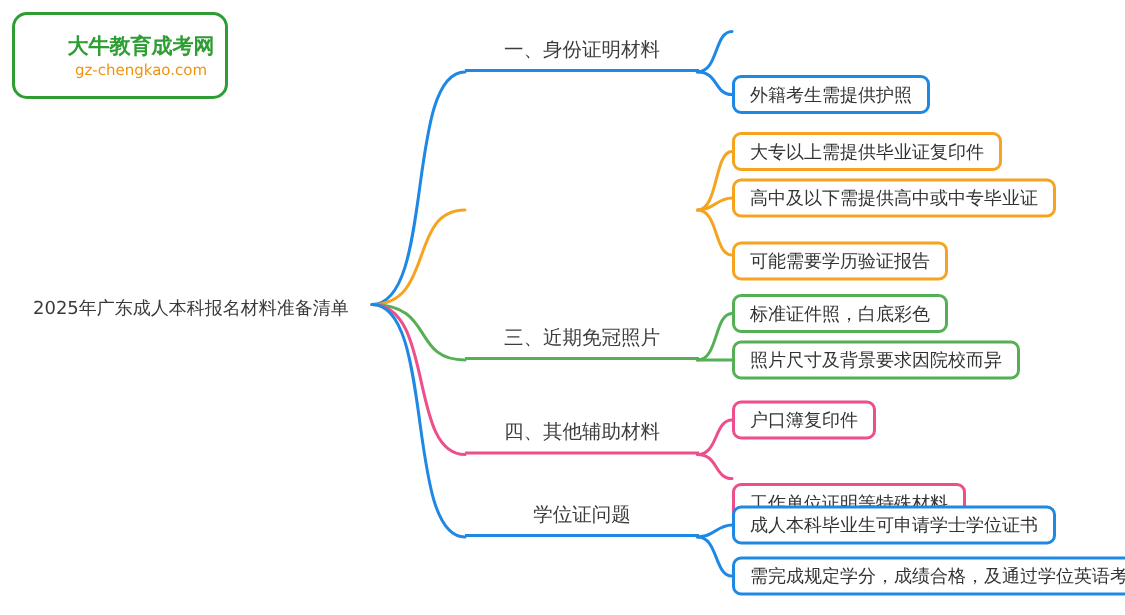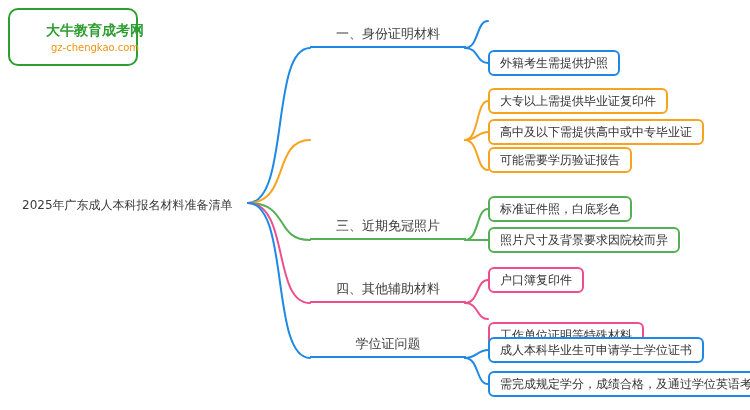--- a/index.html
+++ b/index.html
@@ -2,23 +2,23 @@
 <html><head>
 <meta charset="utf-8">
 <style>
   * { margin:0; padding:0; box-sizing:border-box; }
   html,body { background:#fff; }
   body { font-family:"DejaVu Sans","Liberation Sans",sans-serif; }
   .canvas { position:relative; width:750px; height:410px; background:#ffffff; overflow:hidden; }
   svg.links { position:absolute; left:0; top:0; width:750px; height:410px; }
   svg.links path { fill:none; stroke-width:2; stroke-linecap:round; }
 
-  .logo { position:absolute; left:8px; top:8px; width:130px; height:58px;
+  .logo { position:absolute; left:8px; top:8px; width:144px; height:58px;
           border:2px solid #2e9d32; border-radius:10px; background:#fff;
-          display:flex; align-items:center; gap:12px; padding:4px 24px; }
+          display:flex; align-items:center; gap:23px; padding:4px 12px; }
   .logo-textwrap { display:flex; flex-direction:column; align-items:center; }
   .logo-title { font-size:14px; font-weight:bold; white-space:nowrap; }
   .logo-url { font-size:10px; margin-top:2px; white-space:nowrap; }
 
   .root { position:absolute; left:22px; top:196px; font-size:12px; line-height:18px;
           color:#3a3a3a; white-space:nowrap; }
 
   .branch { position:absolute; left:310px; width:156px; text-align:center;
             font-size:13px; line-height:17px; color:#3d3d3d; padding-bottom:4px;
             border-bottom:2px solid #7f1d1d; white-space:nowrap; }
@@ -82,21 +82,21 @@
 
   <div class="branch" style="top: 25px; border-bottom-color: rgb(30, 136, 229);">一、身份证明材料</div>
   <div class="branch" style="top: 217px; border-bottom-color: rgb(85, 176, 85);">三、近期免冠照片</div>
   <div class="branch" style="top: 280px; border-bottom-color: rgb(238, 78, 139);">四、其他辅助材料</div>
   <div class="branch" style="top: 335px; border-bottom-color: rgb(30, 136, 229);">学位证问题</div>
 
   <div class="leaf" style="top: 50px; border-color: rgb(30, 136, 229);">外籍考生需提供护照</div>
 
   <div class="leaf" style="top: 88px; border-color: rgb(246, 164, 32);">大专以上需提供毕业证复印件</div>
   <div class="leaf" style="top: 119px; border-color: rgb(246, 164, 32);">高中及以下需提供高中或中专毕业证</div>
-  <div class="leaf" style="top: 147px; border-color: rgb(246, 164, 32);">可能需要学历验证报告</div>
+  <div class="leaf" style="top: 161px; border-color: rgb(246, 164, 32);">可能需要学历验证报告</div>
 
   <div class="leaf" style="top: 196px; border-color: rgb(85, 176, 85);">标准证件照，白底彩色</div>
   <div class="leaf" style="top: 227px; border-color: rgb(85, 176, 85);">照片尺寸及背景要求因院校而异</div>
 
   <div class="leaf" style="top: 267px; border-color: rgb(238, 78, 139);">户口簿复印件</div>
   <div class="leaf" style="top: 306px; border-color: rgb(238, 78, 139); margin-top: 16px;">工作单位证明等特殊材料</div>
 
   <div class="leaf" style="top: 337px; border-color: rgb(30, 136, 229);">成人本科毕业生可申请学士学位证书</div>
   <div class="leaf" style="top: 371px; border-color: rgb(30, 136, 229);">需完成规定学分，成绩合格，及通过学位英语考试</div>
 

